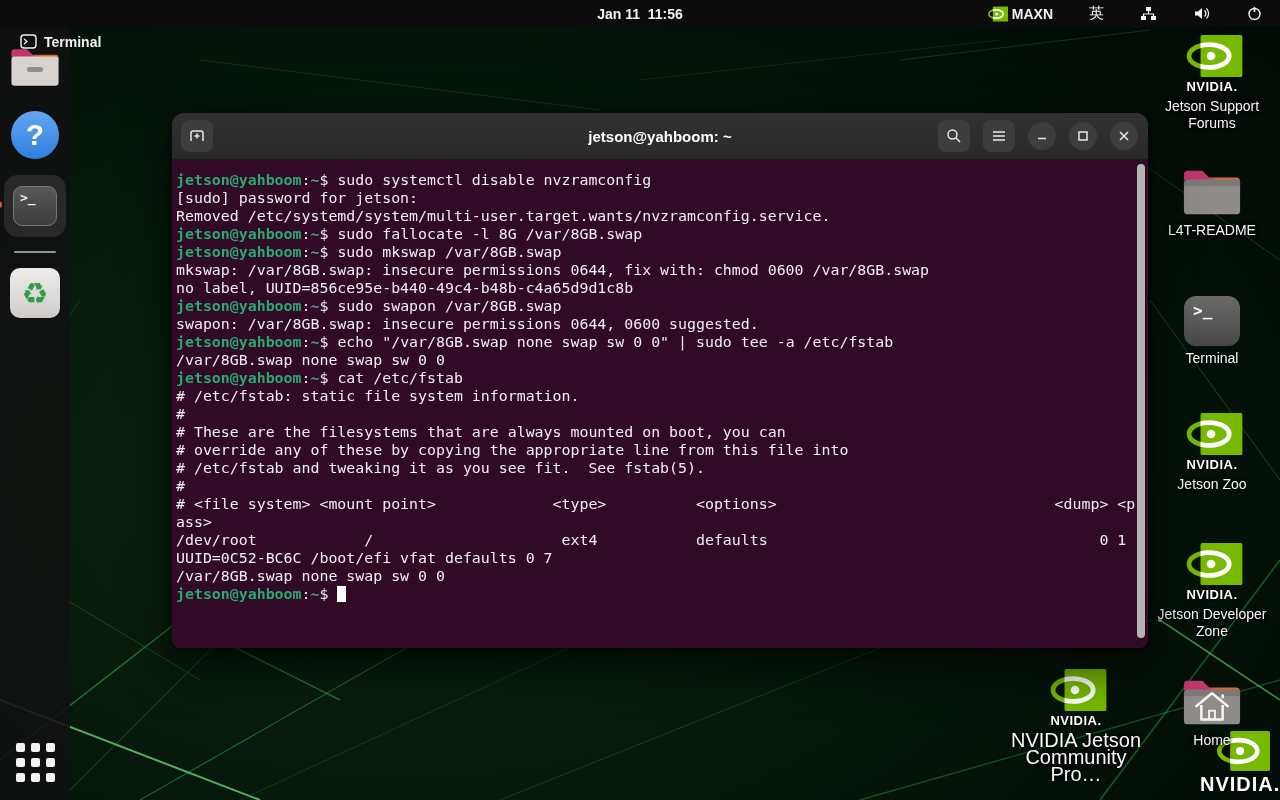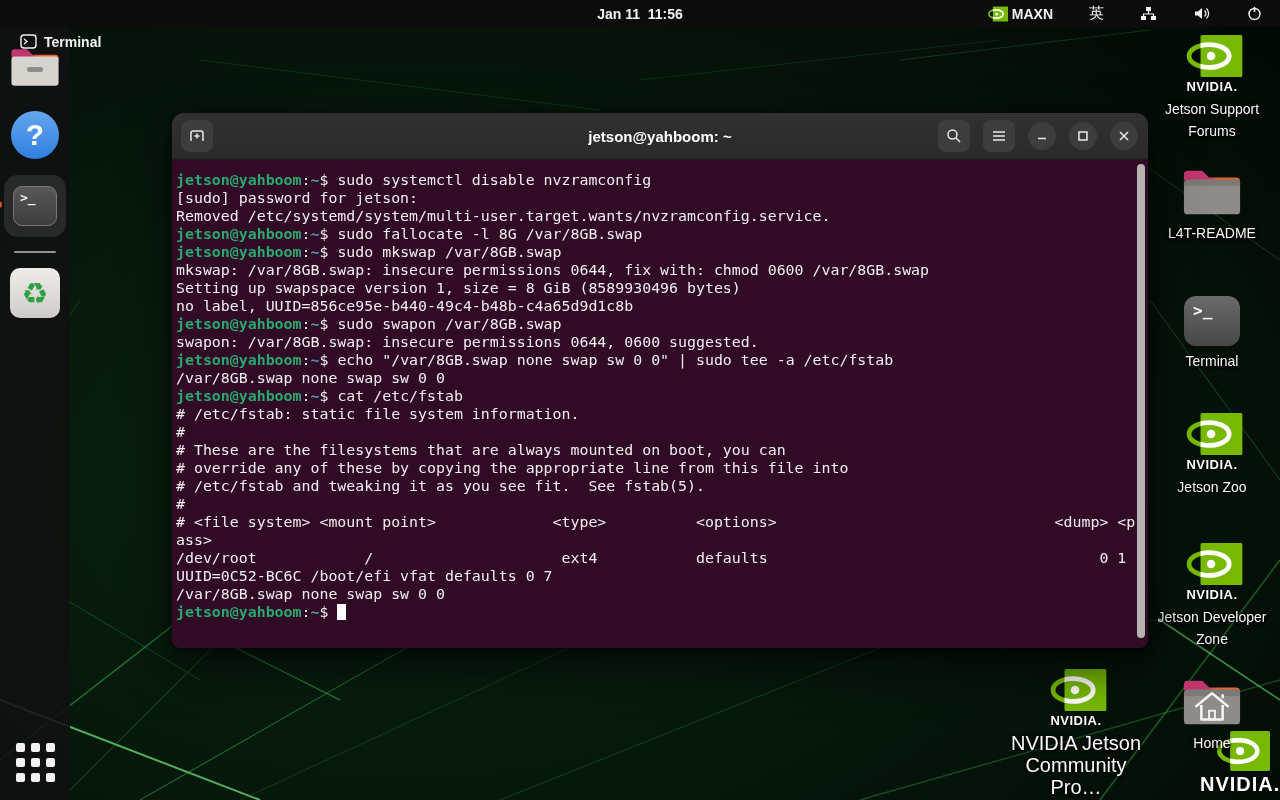--- a/index.html
+++ b/index.html
@@ -31,21 +31,21 @@
     border:1px solid #777;color:#f0f0f0;font-family:"DejaVu Sans Mono",monospace;font-weight:bold;
     font-size:13px;padding:3px 0 0 6px;box-sizing:border-box;}
   .dock-sep{width:42px;height:2px;background:rgba(255,255,255,0.55);margin-top:14px;border-radius:1px;}
   .dock-trash{width:50px;height:50px;border-radius:10px;background:linear-gradient(#efedea,#cfccc8);
     display:flex;align-items:center;justify-content:center;font-size:30px;color:#2f9e44;}
   .show-apps{margin-top:auto;margin-bottom:14px;width:48px;height:48px;display:grid;
     grid-template-columns:repeat(3,9px);grid-template-rows:repeat(3,9px);gap:6px;place-content:center;}
   .show-apps span{background:#f2f2f2;border-radius:2px;}
   
   .dicon{position:absolute;z-index:5;display:flex;flex-direction:column;align-items:center;text-align:center;}
-  .dicon .dlabel{margin-top:4px;font-size:14px;line-height:22px;color:#fafafa;text-shadow:0 1px 3px #000,0 0 4px #000;}
+  .dicon .dlabel{margin-top:4px;font-size:14px;line-height:17px;color:#fafafa;text-shadow:0 1px 3px #000,0 0 4px #000;}
   .nv-word{font-weight:bold;letter-spacing:0.5px;font-size:13px;color:#fff;text-shadow:0 1px 2px #000;margin-top:1px;}
   .folder-icon{position:relative;}
   .house{position:absolute;inset:0;display:flex;align-items:center;justify-content:center;}
   
   .corner-nv{position:absolute;left:1198px;top:730px;width:120px;z-index:4;display:flex;flex-direction:column;align-items:flex-start;}
   .corner-nv .nv-word{font-size:20px;letter-spacing:1px;margin-left:2px;}
   
   .window{position:absolute;left:172px;top:113px;width:976px;height:535px;z-index:30;
     border-radius:12px 12px 8px 8px;box-shadow:0 18px 48px rgba(0,0,0,0.65),0 2px 8px rgba(0,0,0,0.5);
     display:flex;flex-direction:column;overflow:hidden;background:var(--terminal_bg,#310a26);}
@@ -311,21 +311,20 @@
       </div>
     </div>
     <div class="term-body">
       <div>
           <div class="tline"><span class="seg-u">jetson@yahboom</span><span class="seg-f">:</span><span class="seg-d">~</span><span class="seg-f">$ sudo systemctl disable nvzramconfig</span></div>
           <div class="tline"><span class="seg-f">[sudo] password for jetson:</span></div>
           <div class="tline"><span class="seg-f">Removed /etc/systemd/system/multi-user.target.wants/nvzramconfig.service.</span></div>
           <div class="tline"><span class="seg-u">jetson@yahboom</span><span class="seg-f">:</span><span class="seg-d">~</span><span class="seg-f">$ sudo fallocate -l 8G /var/8GB.swap</span></div>
           <div class="tline"><span class="seg-u">jetson@yahboom</span><span class="seg-f">:</span><span class="seg-d">~</span><span class="seg-f">$ sudo mkswap /var/8GB.swap</span></div>
           <div class="tline"><span class="seg-f">mkswap: /var/8GB.swap: insecure permissions 0644, fix with: chmod 0600 /var/8GB.swap</span></div>
-          <div class="tline"><span class="seg-f">Setting up swapspace version 1, size = 8 GiB (8589930496 bytes)</span></div>
           <div class="tline"><span class="seg-f">no label, UUID=856ce95e-b440-49c4-b48b-c4a65d9d1c8b</span></div>
           <div class="tline"><span class="seg-u">jetson@yahboom</span><span class="seg-f">:</span><span class="seg-d">~</span><span class="seg-f">$ sudo swapon /var/8GB.swap</span></div>
           <div class="tline"><span class="seg-f">swapon: /var/8GB.swap: insecure permissions 0644, 0600 suggested.</span></div>
           <div class="tline"><span class="seg-u">jetson@yahboom</span><span class="seg-f">:</span><span class="seg-d">~</span><span class="seg-f">$ echo "/var/8GB.swap none swap sw 0 0" | sudo tee -a /etc/fstab</span></div>
           <div class="tline"><span class="seg-f">/var/8GB.swap none swap sw 0 0</span></div>
           <div class="tline"><span class="seg-u">jetson@yahboom</span><span class="seg-f">:</span><span class="seg-d">~</span><span class="seg-f">$ cat /etc/fstab</span></div>
           <div class="tline"><span class="seg-f"># /etc/fstab: static file system information.</span></div>
           <div class="tline"><span class="seg-f">#</span></div>
           <div class="tline"><span class="seg-f"># These are the filesystems that are always mounted on boot, you can</span></div>
           <div class="tline"><span class="seg-f"># override any of these by copying the appropriate line from this file into</span></div>

